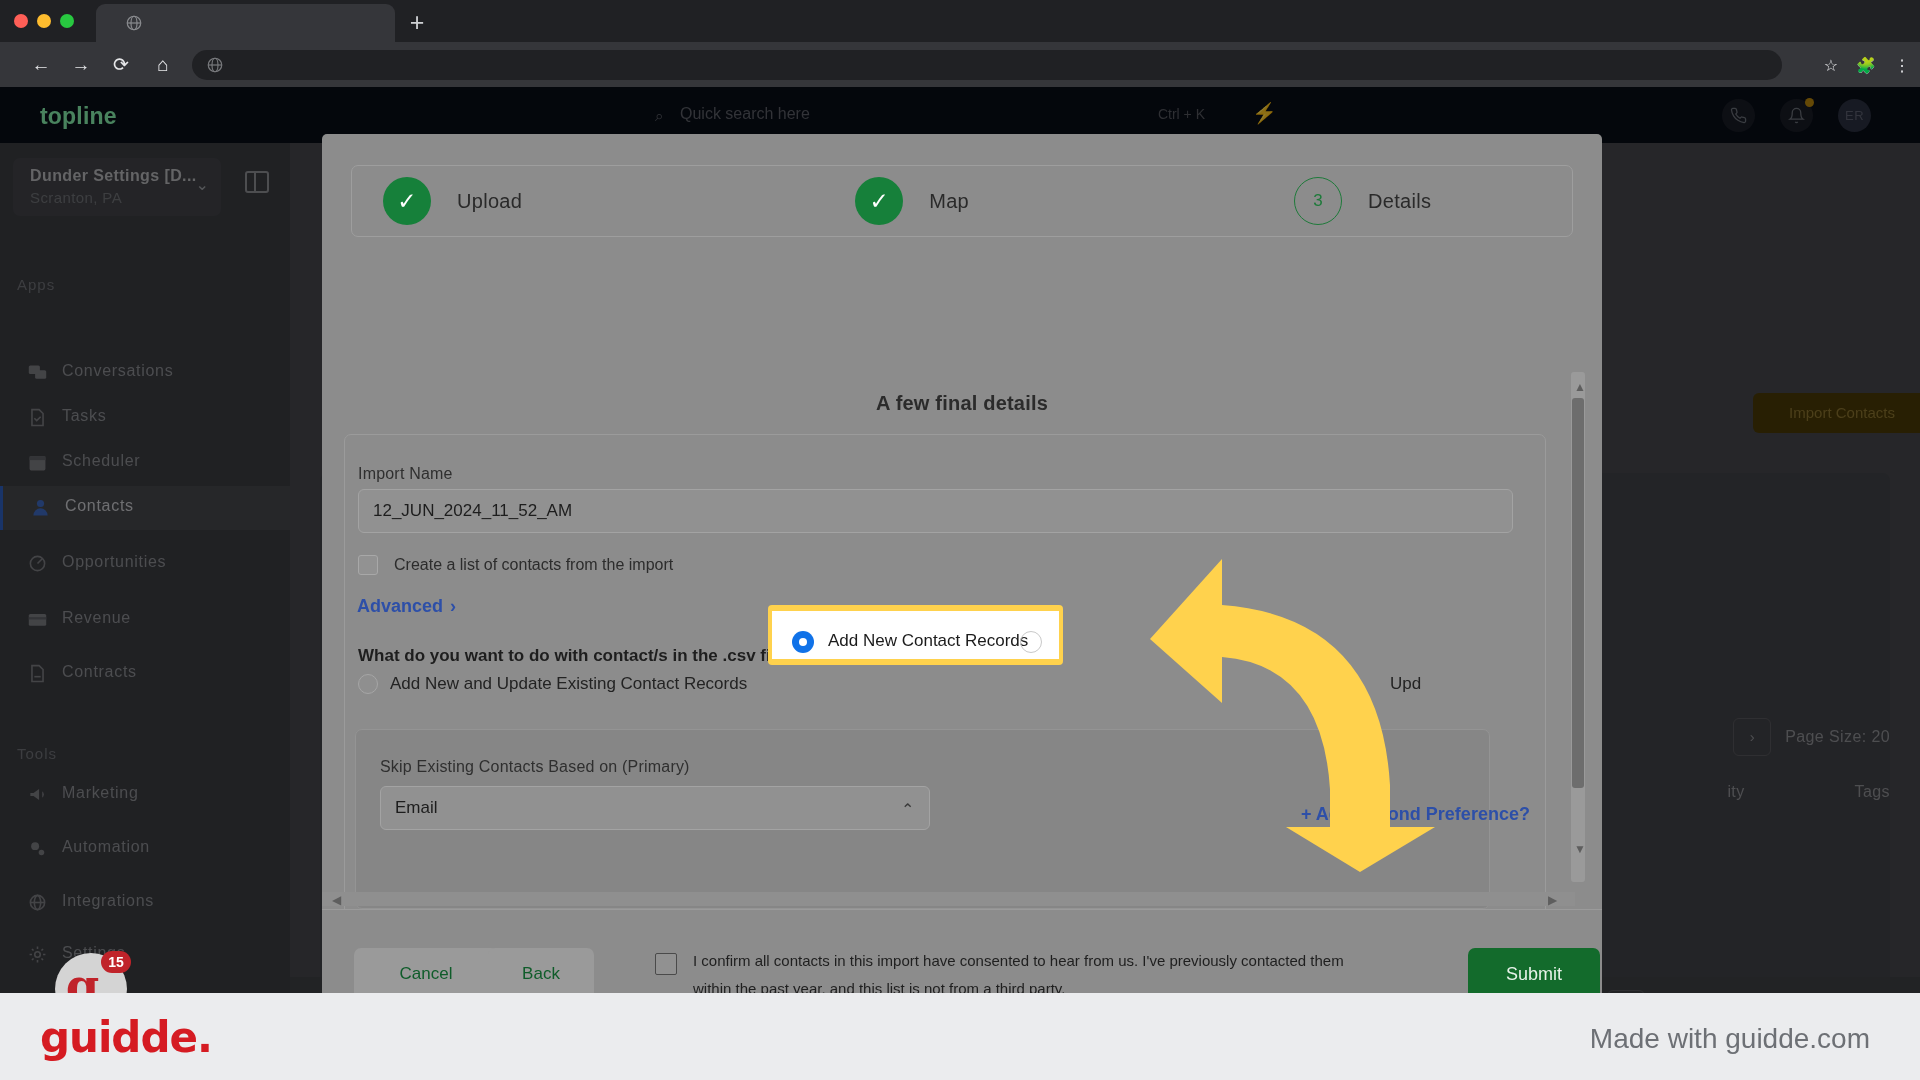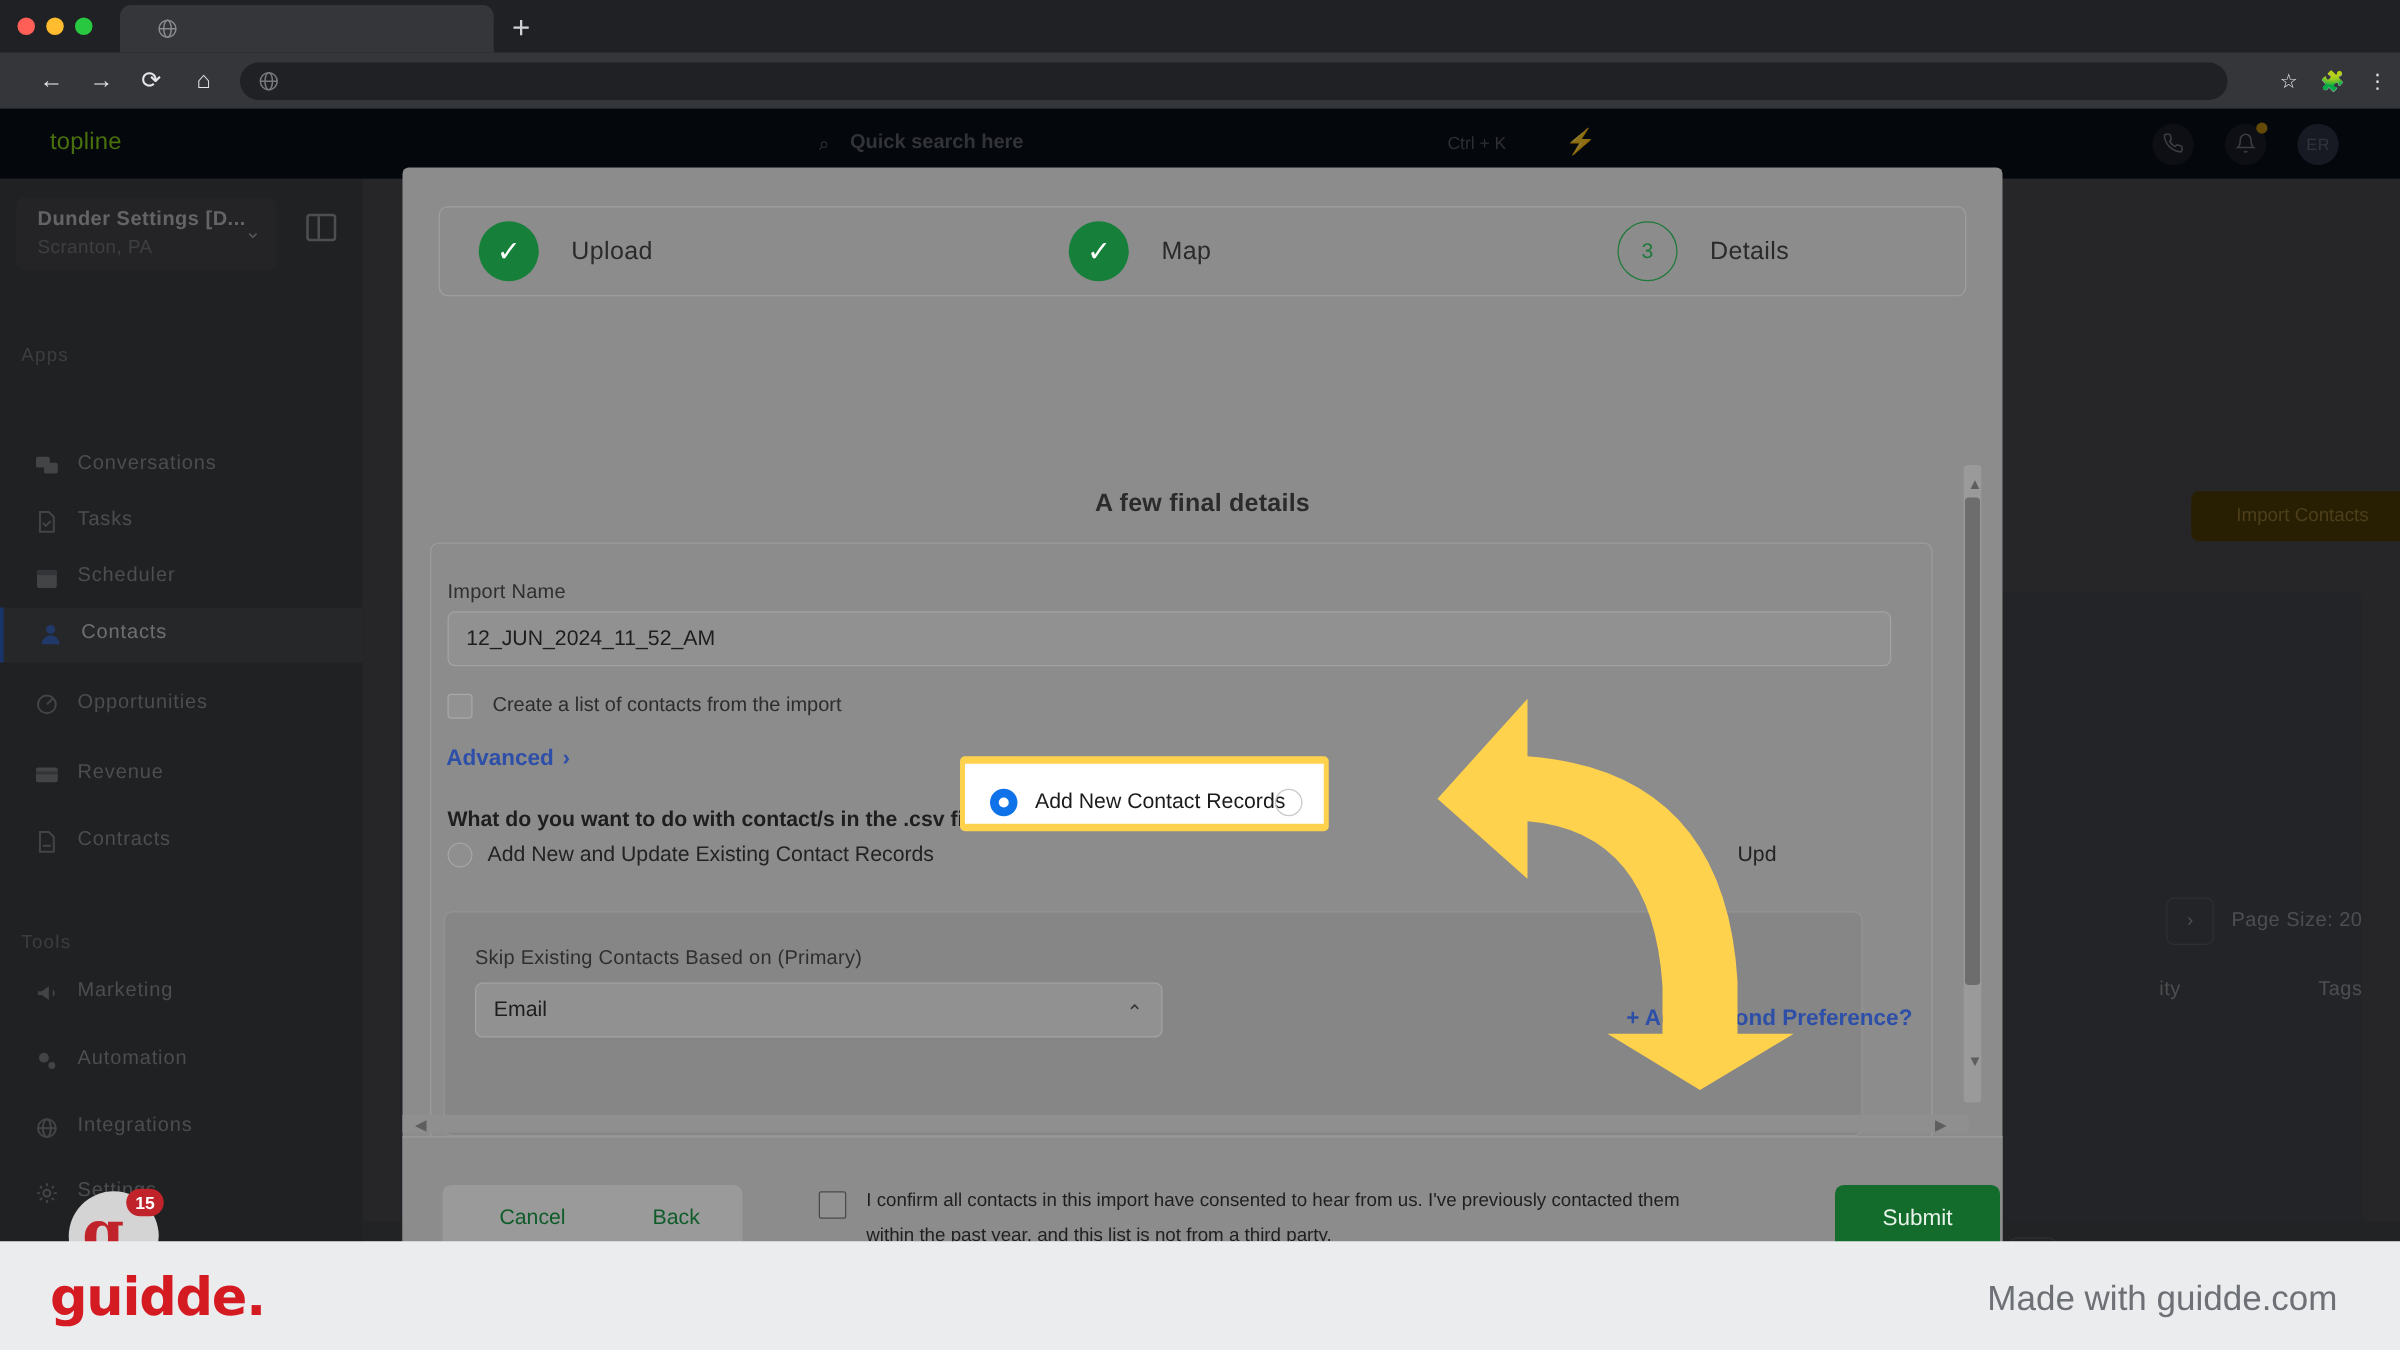--- a/index.html
+++ b/index.html
@@ -29,25 +29,25 @@
   .urlbar { position:absolute; left:192px; top:50px; width:1590px; height:30px; background:#202124;
             border-radius:16px; }
   .urlbar .globe{ position:absolute; left:14px; top:6px; width:18px; height:18px; opacity:.5;}
   .toolbar-right { position:absolute; right:10px; top:50px; display:flex; gap:18px; align-items:center;
                    height:30px; }
   .ticon { color:#e6e7e9; font-size:16px; }
 
   
   .app { position:absolute; left:0; top:87px; width:1920px; height:906px; background:#3f4045; }
   .apptop { position:absolute; left:0; top:0; width:1920px; height:56px; background:#090d17; }
-  .brand { position:absolute; left:40px; top:16px; font-size:19px; font-weight:400; color:#84cc16;
+  .brand { position:absolute; left:40px; top:16px; font-size:23px; font-weight:700; color:#86efac;
            letter-spacing:.2px; }
   .qsearch { position:absolute; left:655px; top:17px; width:640px; height:24px; }
   .qsearch .mag{ position:absolute; left:0; top:3px; font-size:15px; color:#5b5e66; }
-  .qsearch .ph{ position:absolute; left:25px; top:1px; font-size:16px; color:#5b5e66;font-weight:bold;}
+  .qsearch .ph{ position:absolute; left:25px; top:1px; font-size:16px; color:#5b5e66;}
   .qsearch .kbd{ position:absolute; right:90px; top:2px; font-size:14px; color:#54575e;}
   .bolt { position:absolute; left:1252px; top:14px; font-size:20px; color:#9c7a10; }
   .support-btn { position:absolute; left:1459px; top:100px; width:172px; height:36px;
     background:#4a3a06; color:#8a7330; border-radius:6px; font-size:15px; text-align:center;
     line-height:36px; }
   .circ-btn { position:absolute; top:12px; width:33px; height:33px; border-radius:50%;
               background:#191d26; color:#555963; text-align:center; line-height:33px; font-size:15px; }
   .avatar { position:absolute; left:1838px; top:12px; width:33px; height:33px; border-radius:50%;
             background:#2b3040; color:#5c6070; font-size:13px; text-align:center; line-height:33px;
             letter-spacing:.5px; }

